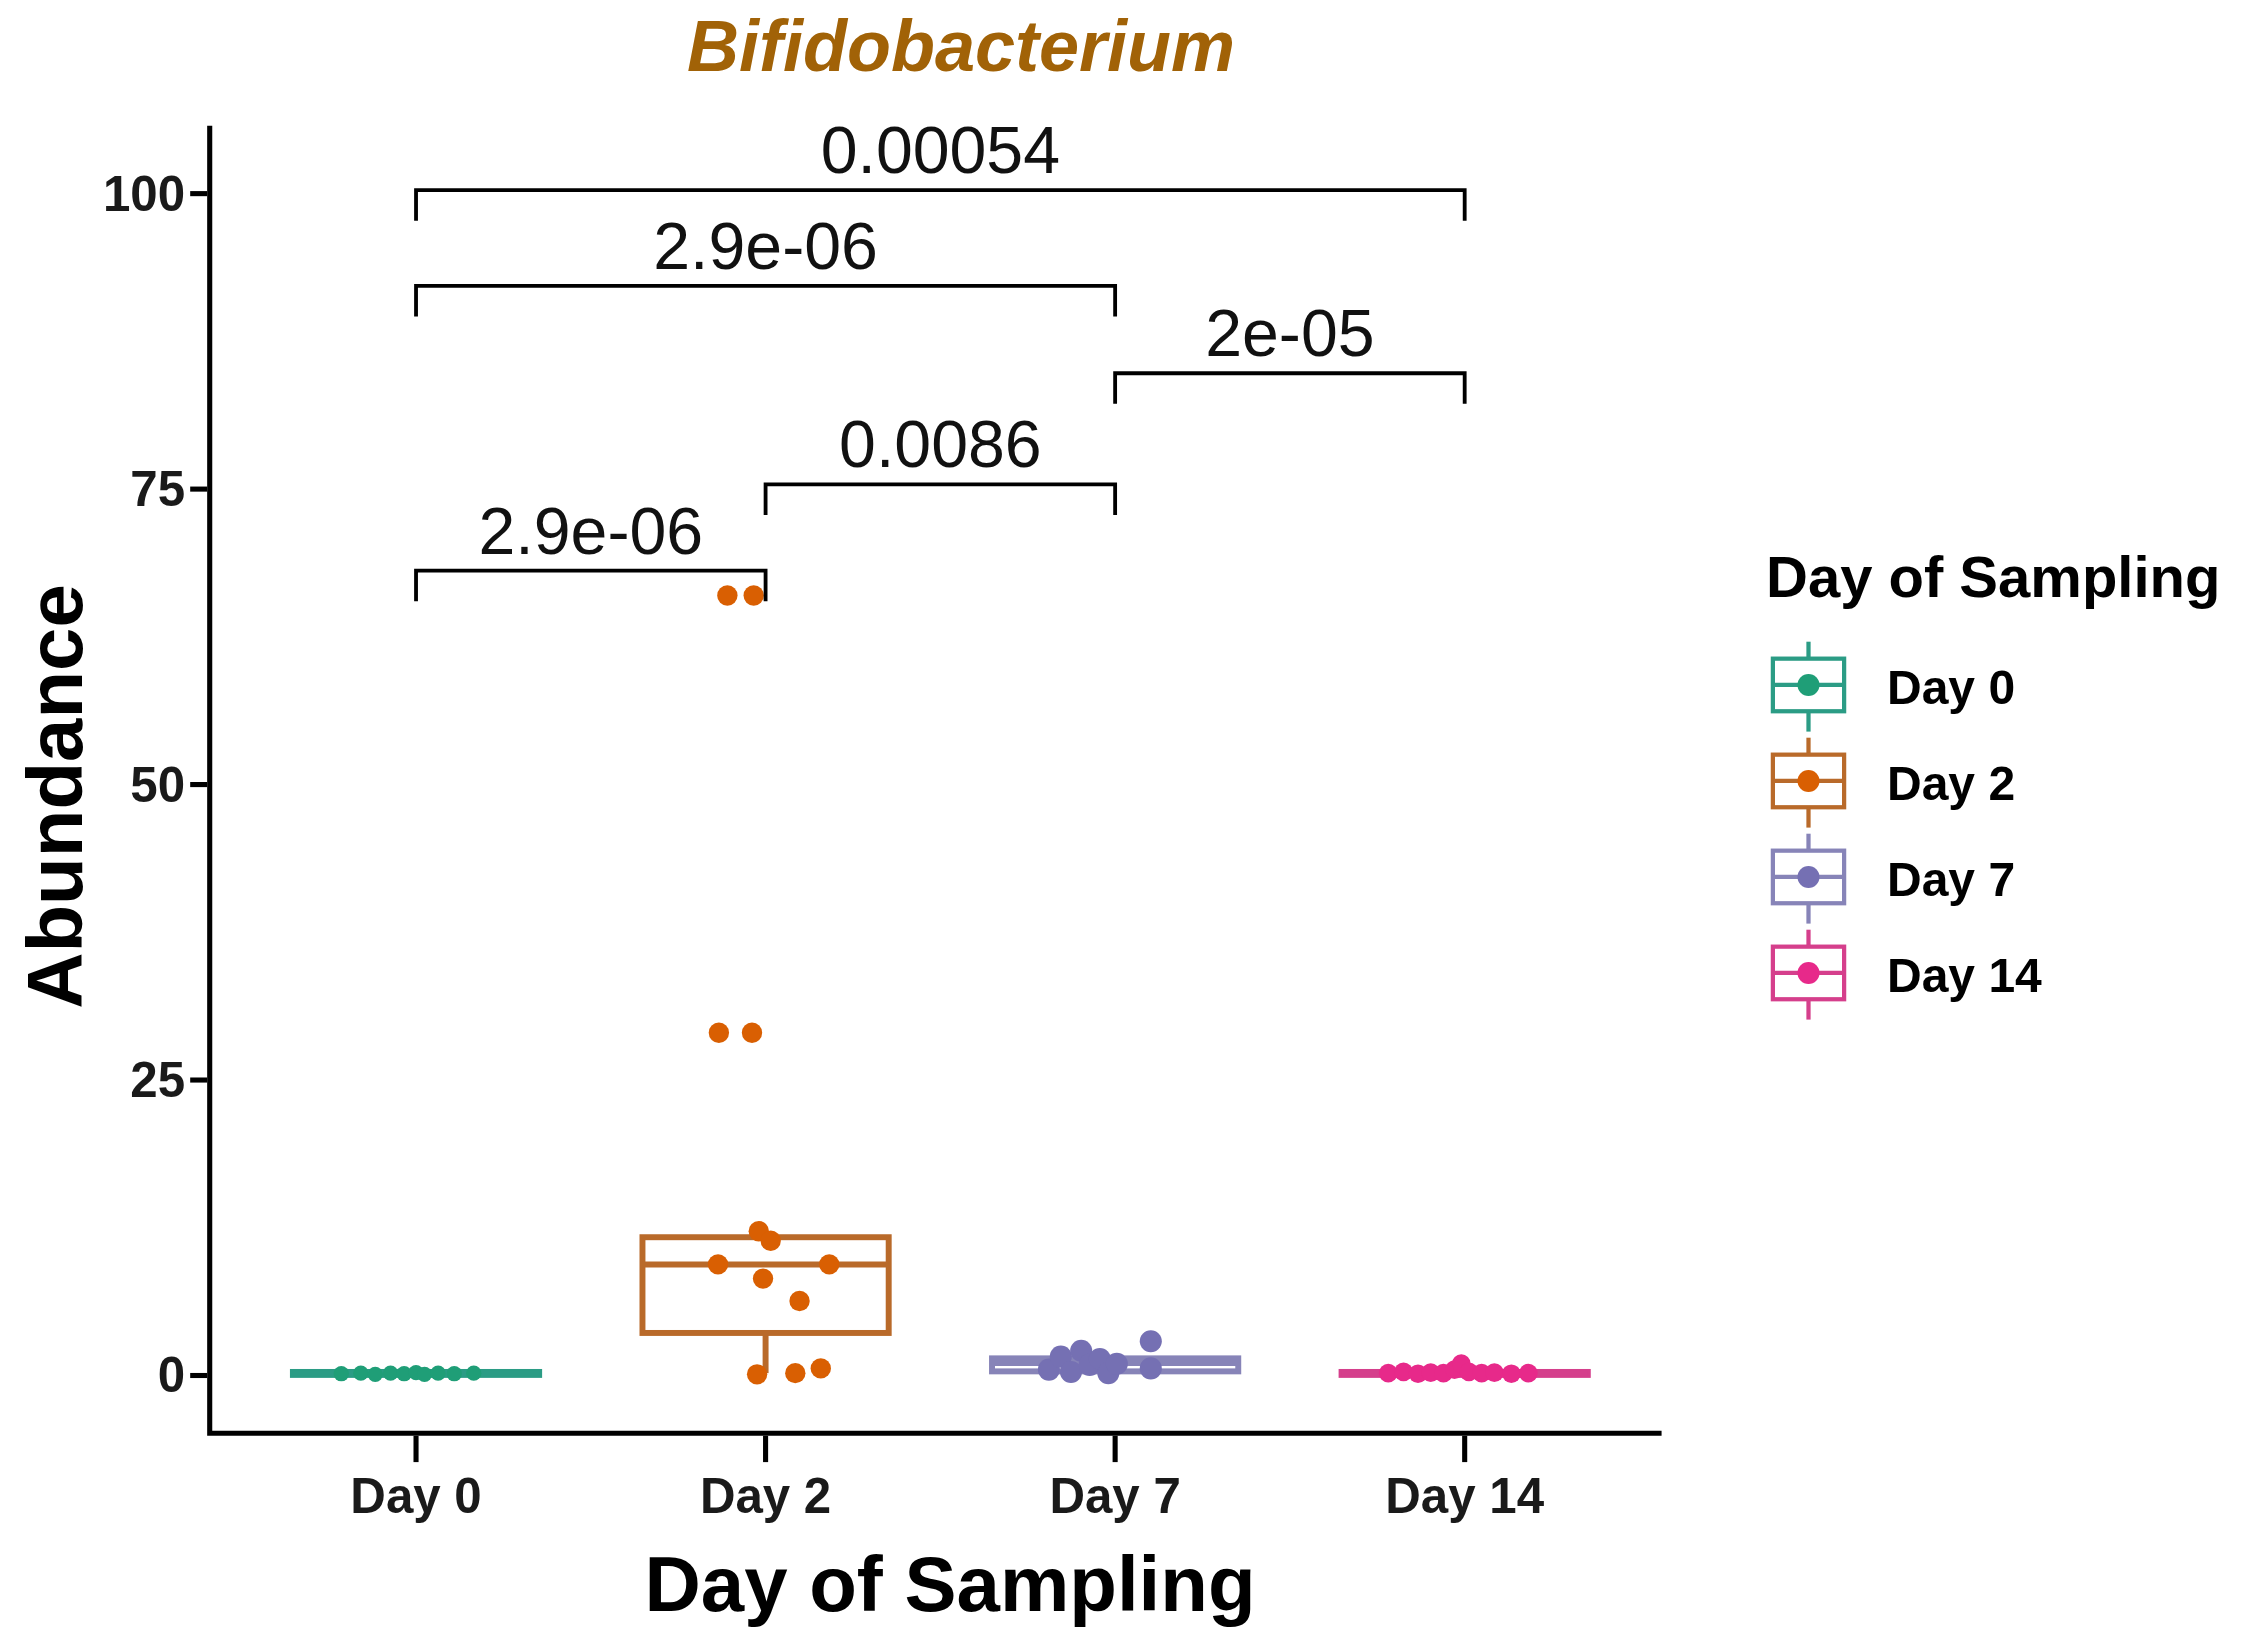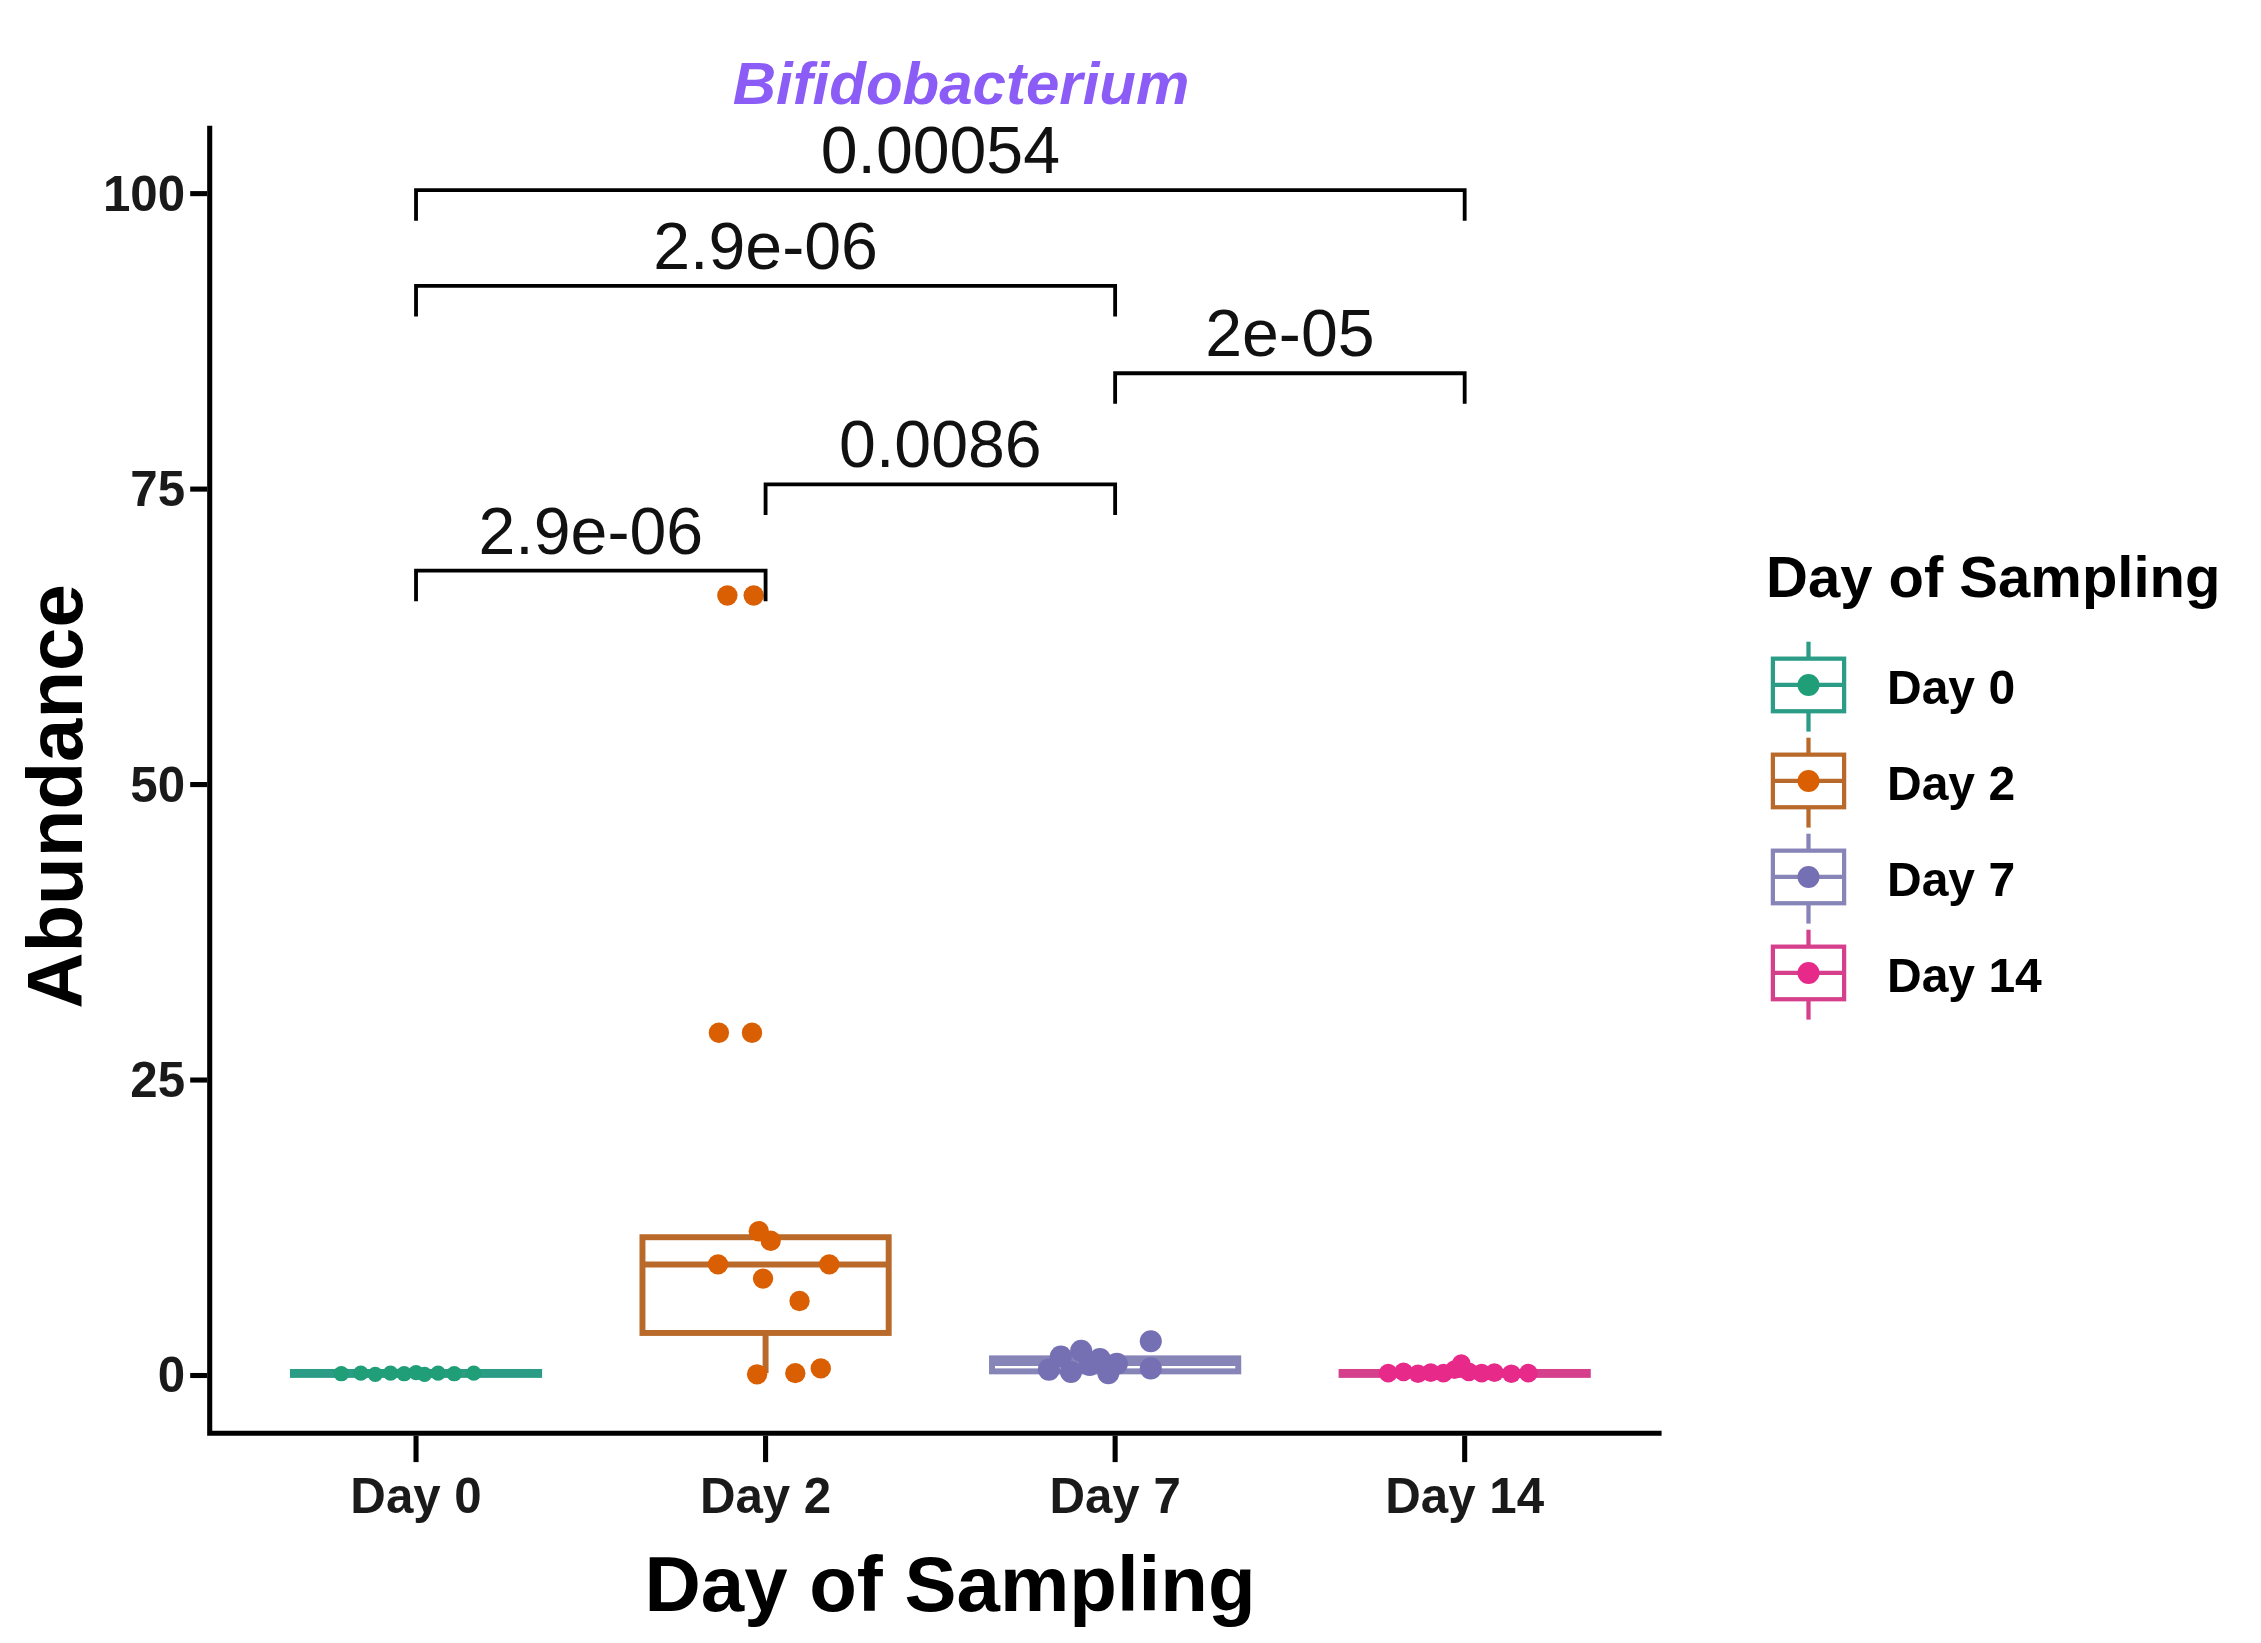--- a/index.html
+++ b/index.html
@@ -5,21 +5,21 @@
   html,body{margin:0;padding:0;background:#ffffff;}
   .figure{
     position:relative;
     width:2261px;height:1643px;
     background:#ffffff;
     font-family:"Liberation Sans", sans-serif;
     overflow:hidden;
   }
   .chart-title{
     position:absolute;top:5.1px;left:961px;transform:translateX(-50%);
-    font-size:60px;font-weight:bold;font-style:italic;color:#8b5cf6;white-space:nowrap;margin-top:44px;
+    font-size:72px;font-weight:bold;font-style:italic;color:#a16207;white-space:nowrap;
   }
   .y-axis-title{
     position:absolute;left:-183px;top:751px;width:476px;text-align:center;
     transform:rotate(-90deg);
     font-size:78px;font-weight:bold;color:#000;white-space:nowrap;
   }
   .x-axis-title{
     position:absolute;top:1539px;left:950px;transform:translateX(-50%);
     font-size:78px;font-weight:bold;color:#000;white-space:nowrap;
   }

